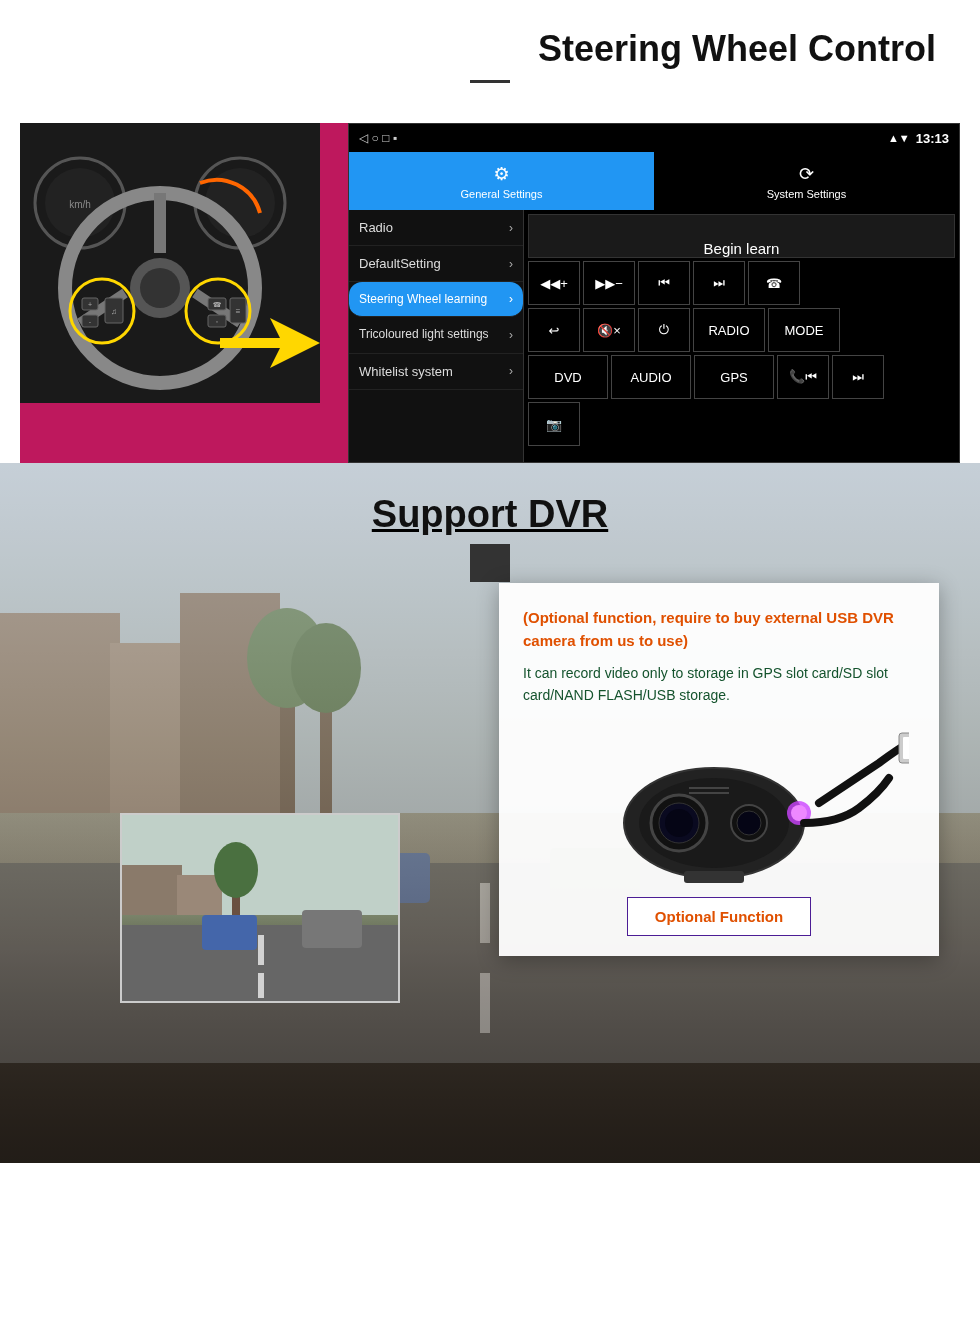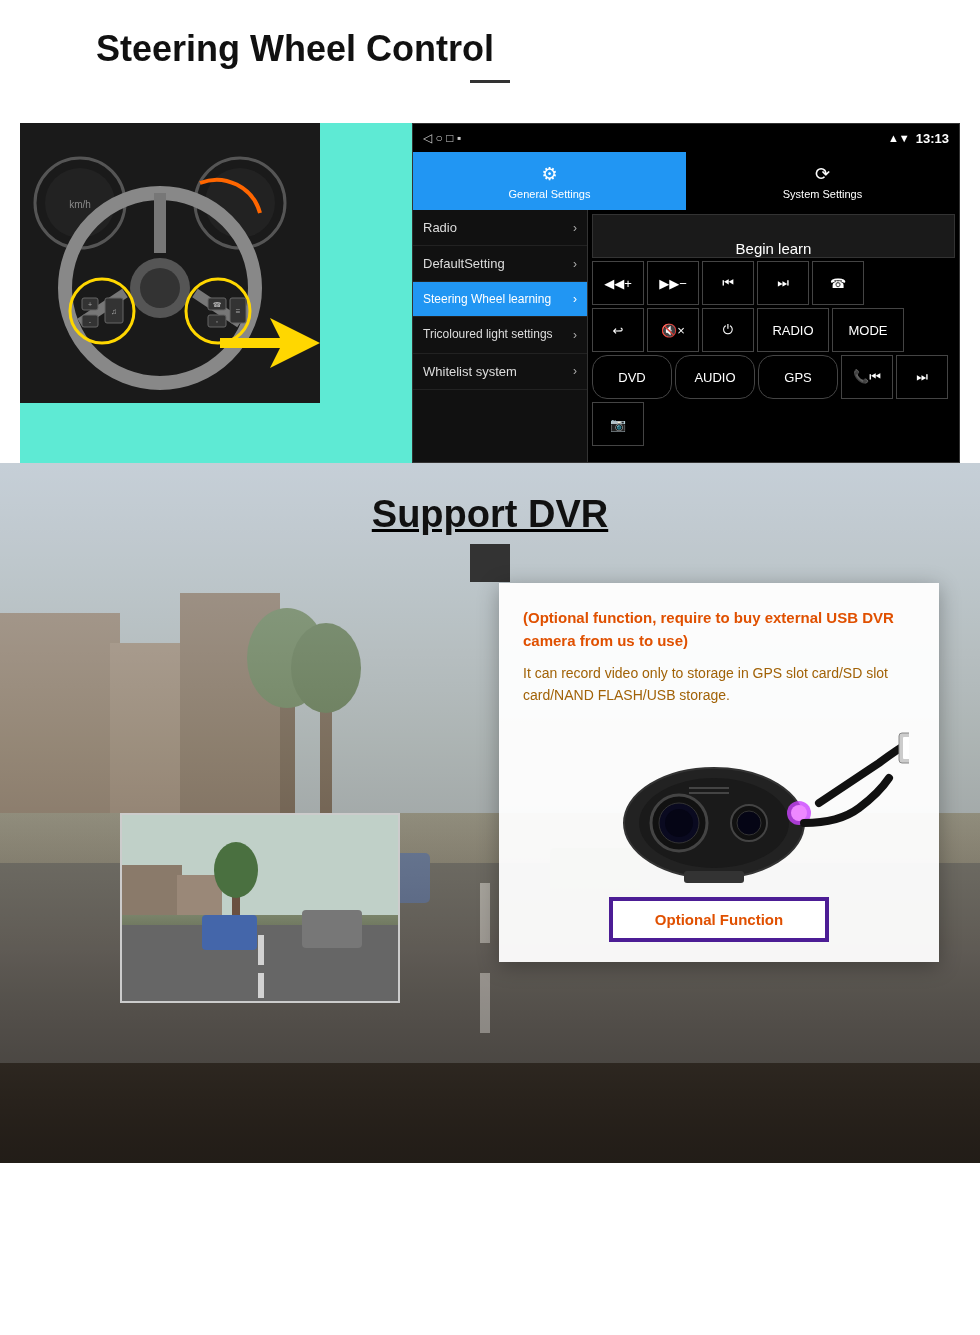--- a/index.html
+++ b/index.html
@@ -5,22 +5,22 @@
     * { box-sizing: border-box; margin: 0; padding: 0; }
     body {
       width: 980px;
       font-family: Arial, sans-serif;
       background: #fff;
       overflow-x: hidden;
     }
 
     
     .section-header {
-      text-align: left;
-      padding: 28px 96px 10px;
+      text-align: right;
+      padding: 28px 44px 10px;
     }
     .section-header h1 {
       font-size: 36px;
       font-weight: 900;
       color: #111;
       margin-bottom: 10px;
     }
     .section-header .divider {
       width: 40px;
       height: 3px;
@@ -35,23 +35,23 @@
 
     
     .steering-container {
       display: flex;
       width: 940px;
       margin: 16px auto 0;
       height: 340px;
       position: relative;
     }
     .steering-img {
-      width: 392px;
+      width: 328px;
       height: 340px;
-      background: #5eead4;
+      background: #be185d;
       position: relative;
       overflow: hidden;
       flex-shrink: 0;
     }
     
     .wheel-svg {
       width: 300px;
       height: 280px;
     }
 
@@ -116,20 +116,21 @@
       justify-content: space-between;
       padding: 10px 10px;
       color: #ddd;
       font-size: 13px;
       border-bottom: 1px solid #222;
       cursor: pointer;
     }
     .menu-item.active {
       background: #2196F3;
       color: #fff;
+      border-radius: 13px;
     }
     .menu-item .arrow {
       font-size: 12px;
       color: #aaa;
     }
     .menu-item.active .arrow { color: #fff; }
 
     .btn-grid {
       flex: 1;
       display: flex;
@@ -163,21 +164,21 @@
       font-size: 13px;
       width: 52px;
       height: 44px;
       display: flex;
       align-items: center;
       justify-content: center;
       cursor: pointer;
       flex-shrink: 0;
     }
     .ctrl-btn.wide { width: 72px; }
-    .ctrl-btn.wider { width: 80px; border-radius: 15px; }
+    .ctrl-btn.wider { width: 80px; }
 
     
     .dvr-section {
       position: relative;
       width: 980px;
       margin-top: 0;
       text-decoration: underline;
     }
     .dvr-bg {
       width: 980px;
@@ -225,41 +226,41 @@
       box-shadow: 0 4px 20px rgba(0,0,0,0.3);
     }
     .dvr-card .optional-note {
       color: #e05000;
       font-size: 15px;
       line-height: 1.5;
       font-weight: 600;
       margin-bottom: 10px;
     }
     .dvr-card .description {
-      color: #a16207;
+      color: #14532d;
       font-size: 14px;
       line-height: 1.6;
       margin-bottom: 16px;
     }
     
     .dvr-camera-img {
       width: 100%;
       height: 160px;
       display: flex;
       align-items: center;
       justify-content: center;
       margin-bottom: 14px;
       position: relative;
     }
     .optional-function-btn {
       display: block;
-      width: 220px;
+      width: 184px;
       margin: 0 auto;
       padding: 10px 20px;
-      border: 4px solid #4c1d95;
+      border: 1px solid #4c1d95;
       background: #fff;
       color: #e05000;
       font-size: 15px;
       font-weight: 600;
       text-align: center;
       cursor: pointer;
     }
 
     
     .dvr-preview {

